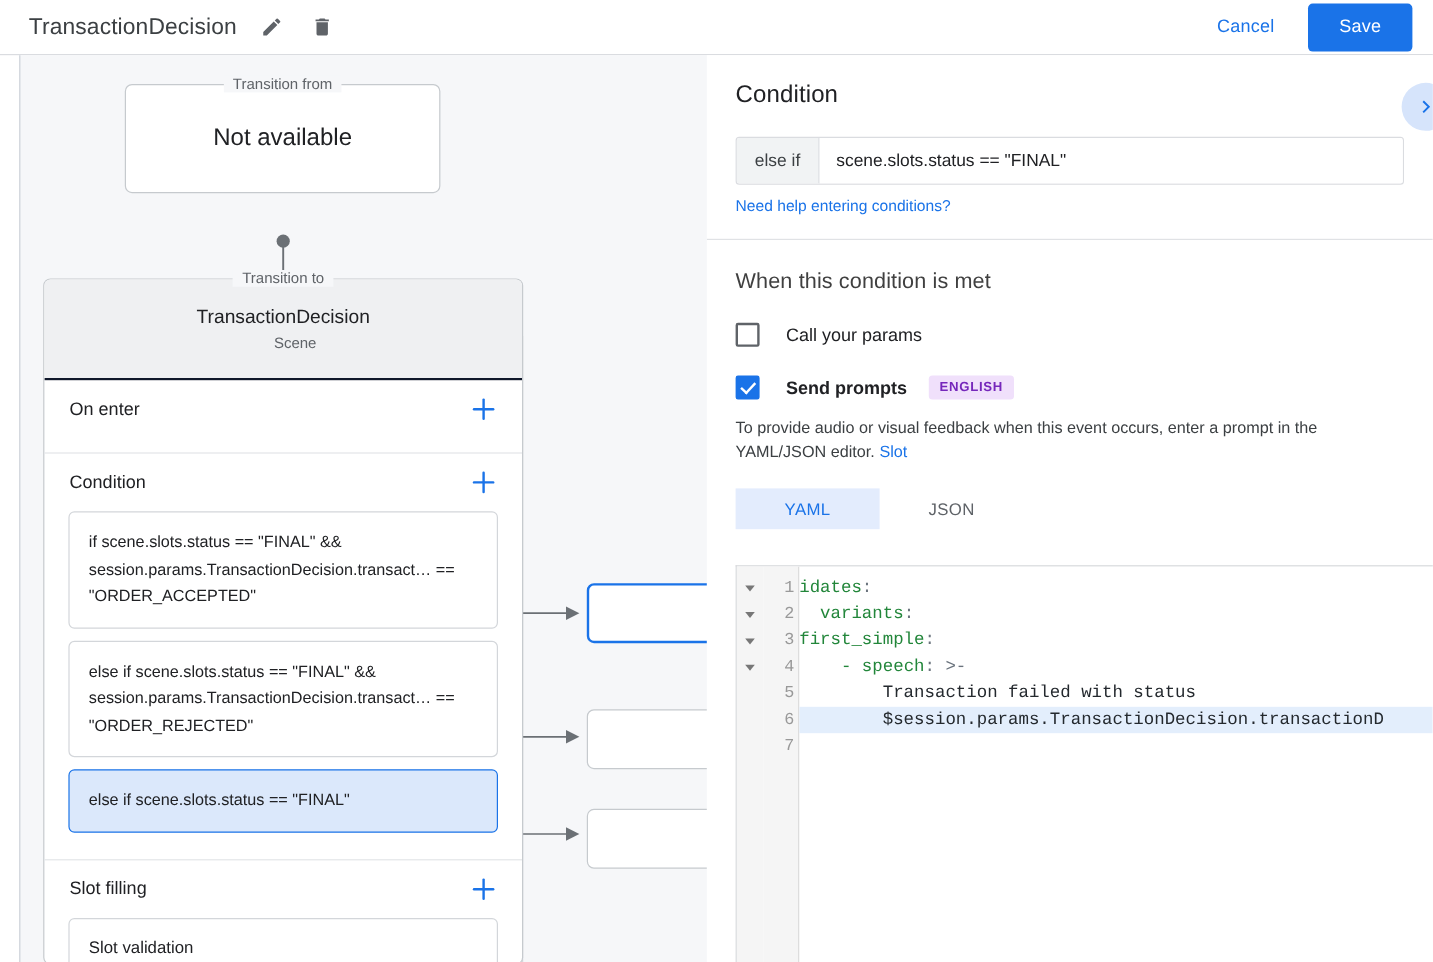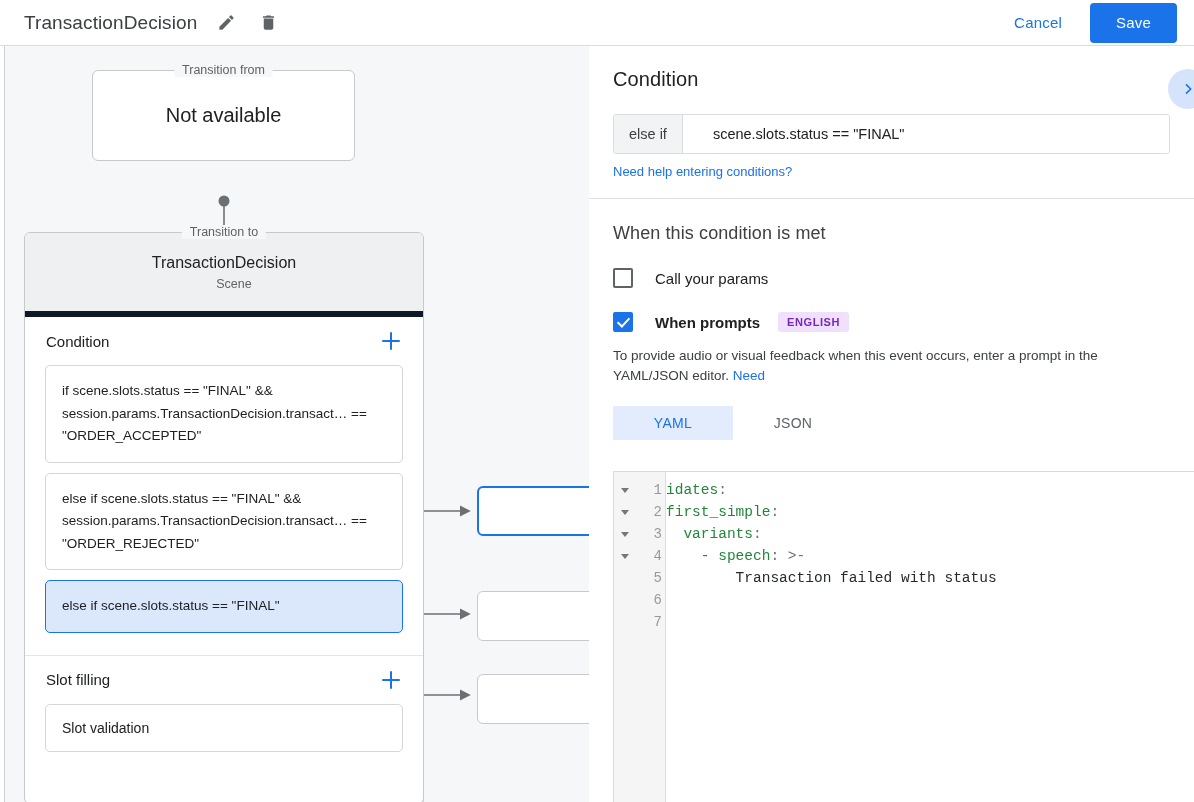--- a/index.html
+++ b/index.html
@@ -37,21 +37,21 @@
   }
   #save-button {
     background: #1a73e8; color: #fff; border: none; border-radius: 4px;
     font-size: 15px; font-weight: 500; letter-spacing: .2px;
     padding: 0 26px; height: 40px; margin-left: 14px; margin-right: 17px;
     cursor: pointer; font-family: inherit;
   }
 
   
   #canvas {
-    position: absolute; left: 4px; top: 46px; width: 589px; height: 756px;
+    position: absolute; left: 16px; top: 46px; width: 589px; height: 756px;
     background: #f6f7f9;
     border-left: 1px solid #ccd2d9;
     overflow: hidden;
   }
   #canvas-inner { position: absolute; left: 0; top: 0; width: 700px; height: 800px; }
 
   
   .node-box {
     position: absolute;
     border: 1px solid #c6cace;
@@ -74,21 +74,21 @@
   
   #scene-card {
     position: absolute; left: 19px; top: 186px; width: 400px; height: 572px;
     background: #ffffff;
     border: 1px solid #c6cace;
     border-radius: 6px;
   }
   #scene-head {
     position: relative;
     height: 84px; background: #eff0f2;
-    border-bottom: 6px solid #0f172a;
+    border-bottom: 2px solid #0f172a;
     border-radius: 5px 5px 0 0;
     display: flex; flex-direction: column; align-items: center; justify-content: center;
   }
   #scene-head .legend {
     position: absolute; top: -8px; left: 50%; transform: translateX(-50%);
     background: #f6f7f9; padding: 0 8px; font-size: 12.5px; color: #5f6368;
   }
   #scene-name { font-size: 16px; color: #202124; }
   #scene-subtitle { font-size: 12.5px; color: #5f6368; margin-top: 5px; margin-left: 20px; }
 
@@ -159,21 +159,20 @@
     display: flex; align-items: center; justify-content: center;
     cursor: pointer;
   }
   #expand-btn svg { fill: none; stroke: #1a73e8; stroke-width: 2.4; }
 
   #cond-input-row {
     margin: 23px 24px 0 24px;
     display: flex; height: 40px;
     border: 1px solid #dadce0; border-radius: 3px;
     overflow: hidden;
-    gap: 16px;
   }
   #cond-prefix {
     background: #f1f3f4; border-right: 1px solid #dadce0;
     display: flex; align-items: center; padding: 0 15px;
     font-size: 14.5px; color: #3c4043;
   }
   #cond-value {
     flex: 1; border: none; outline: none; background: #fff;
     padding: 0 14px; font-size: 14.5px; color: #202124;
     font-family: inherit;
@@ -326,20 +325,26 @@
     </div>
 
     <div id="scene-card">
 
       <div id="scene-head">
         <div class="legend">Transition to</div>
         <div id="scene-name">TransactionDecision</div>
         <div id="scene-subtitle">Scene</div>
       </div>
 
+      <div class="section">
+        <div class="section-head">
+          <span class="section-title">On enter</span>
+          <span class="add-btn"></span>
+        </div>
+      </div>
 
       <div class="section">
         <div class="section-head">
           <span class="section-title">Condition</span>
           <span class="add-btn"></span>
         </div>
         <div class="cond-card">if scene.slots.status == "FINAL" &amp;&amp; session.params.TransactionDecision.transact… == "ORDER_ACCEPTED"</div>
         <div class="cond-card">else if scene.slots.status == "FINAL" &amp;&amp; session.params.TransactionDecision.transact… == "ORDER_REJECTED"</div>
         <div class="cond-card selected single">else if scene.slots.status == "FINAL"</div>
       </div>
@@ -378,27 +383,27 @@
   <div id="panel-body">
     <div id="when-title">When this condition is met</div>
 
     <div class="chk-row">
       <div class="chk"></div>
       <span class="chk-label">Call your params</span>
     </div>
 
     <div class="chk-row">
       <div class="chk checked"></div>
-      <span class="chk-label bold">When prompts</span>
+      <span class="chk-label bold">Send prompts</span>
       <span id="lang-badge">ENGLISH</span>
     </div>
 
     <div id="prompt-desc">
       <span>To provide audio or visual feedback when this event occurs, enter a prompt in the YAML/JSON editor.</span>
-      <a>Need</a>
+      <a>Slot</a>
     </div>
 
     <div id="tabs">
       <div class="tab active">YAML</div>
       <div class="tab">JSON</div>
     </div>
   </div>
 </div>
 
 <div id="editor">
@@ -423,19 +428,20 @@
       <div class="lineno">1</div>
       <div class="lineno">2</div>
       <div class="lineno">3</div>
       <div class="lineno">4</div>
       <div class="lineno">5</div>
       <div class="lineno">6</div>
       <div class="lineno">7</div>
     </div>
   <div id="code-area">
       <div class="code-line"><span class="tok-plain"></span><span class="tok-key">idates</span><span class="tok-punct">:</span><span class="tok-plain"></span></div>
+      <div class="code-line"><span class="tok-plain">  </span><span class="tok-key">variants</span><span class="tok-punct">:</span><span class="tok-plain"></span></div>
       <div class="code-line"><span class="tok-plain"></span><span class="tok-key">first_simple</span><span class="tok-punct">:</span><span class="tok-plain"></span></div>
-      <div class="code-line"><span class="tok-plain">  </span><span class="tok-key">variants</span><span class="tok-punct">:</span><span class="tok-plain"></span></div>
       <div class="code-line"><span class="tok-plain">    </span><span class="tok-key">- </span><span class="tok-key">speech</span><span class="tok-punct">:</span><span class="tok-plain"> <span class="tok-punct">&gt;-</span></span></div>
       <div class="code-line"><span class="tok-plain">        Transaction failed with status</span></div>
+      <div class="code-line hl"><span class="tok-plain">        $session.params.TransactionDecision.transactionD</span></div>
       <div class="code-line">&nbsp;</div>
     </div>
 </div>
 
 </body></html>

